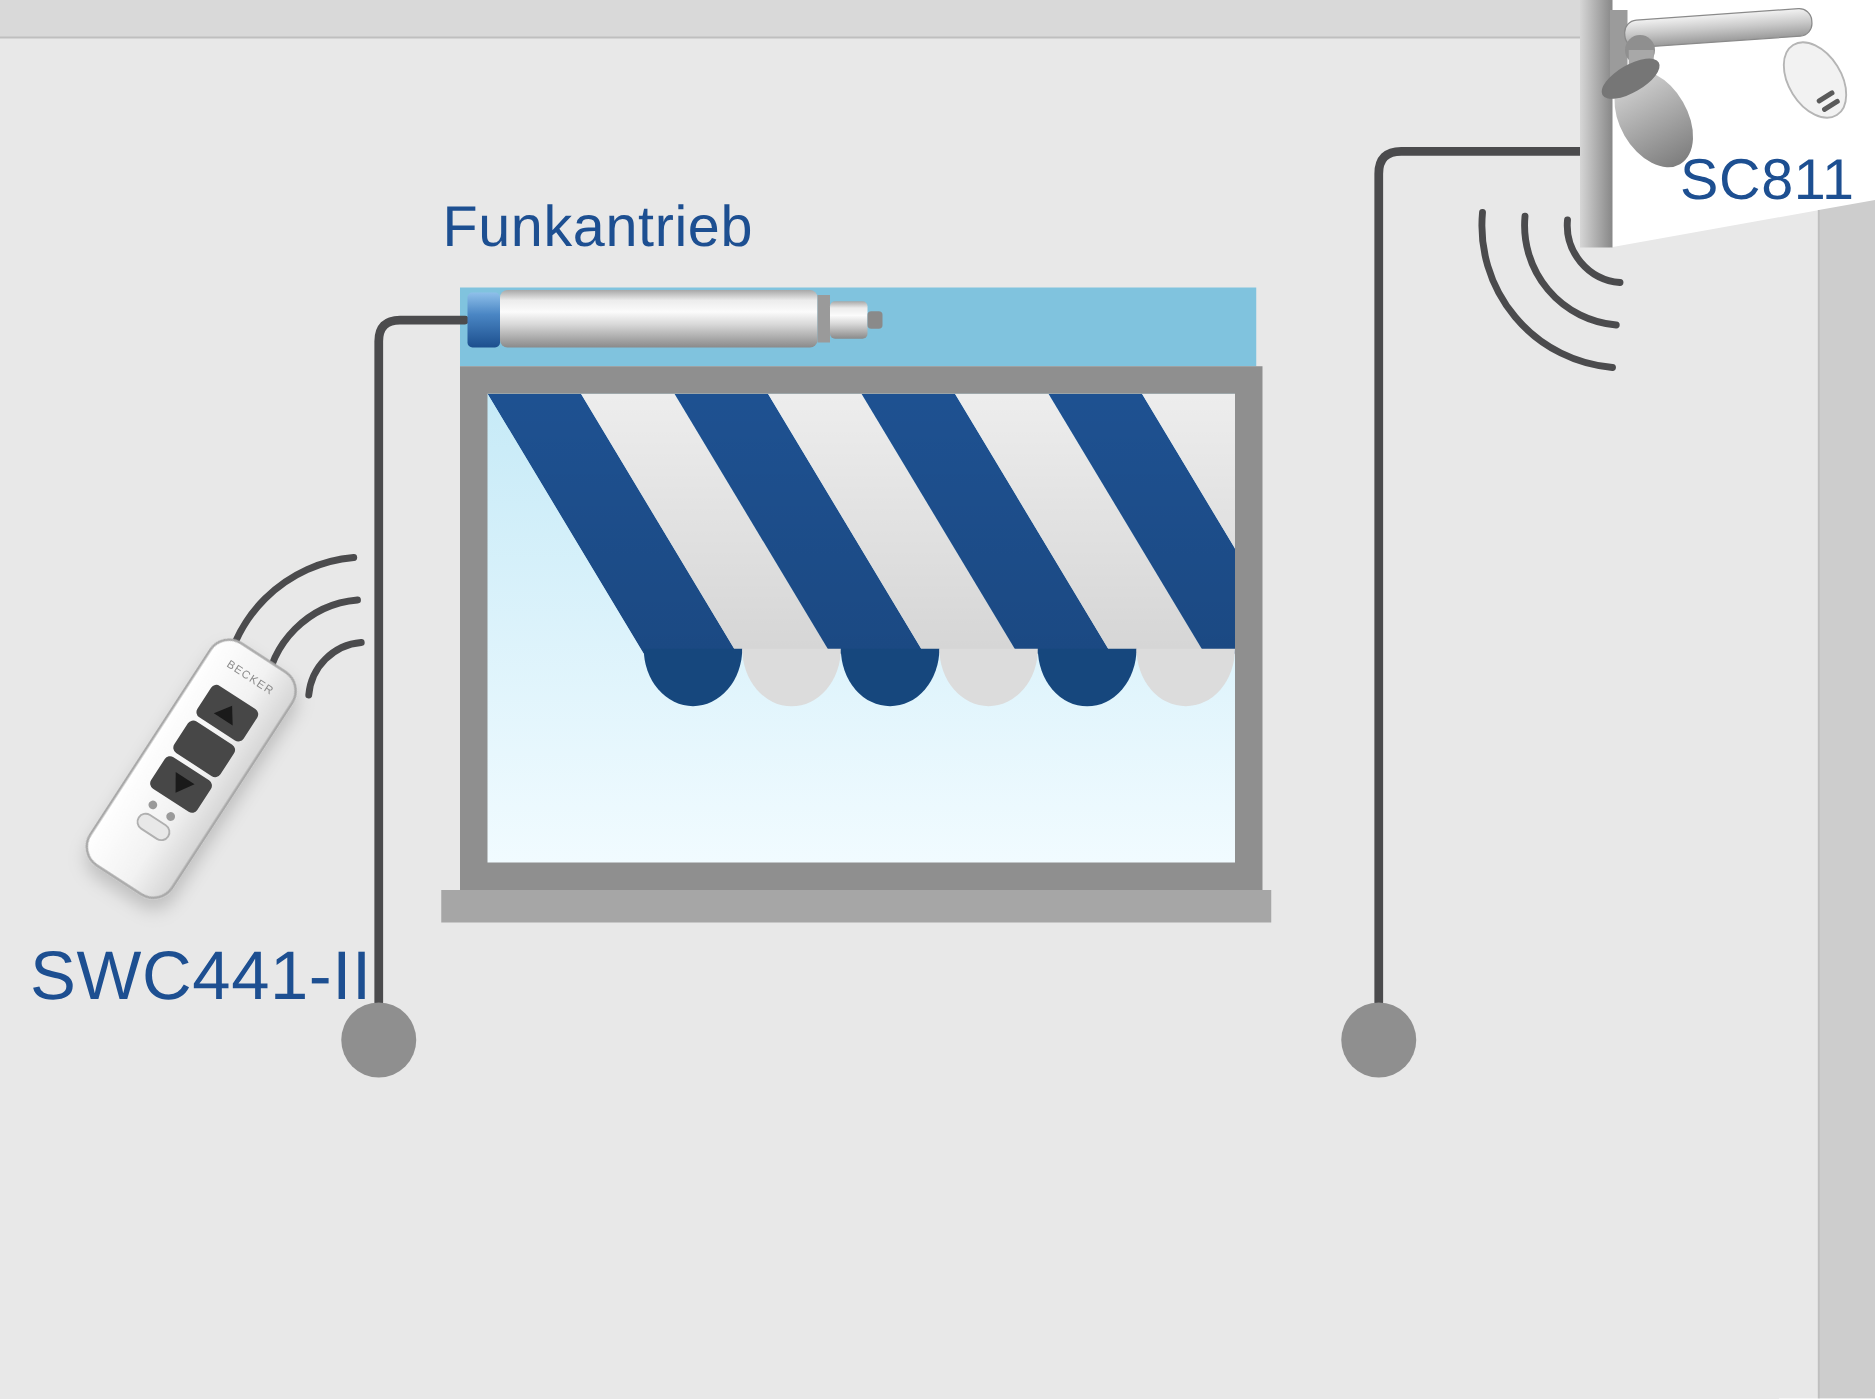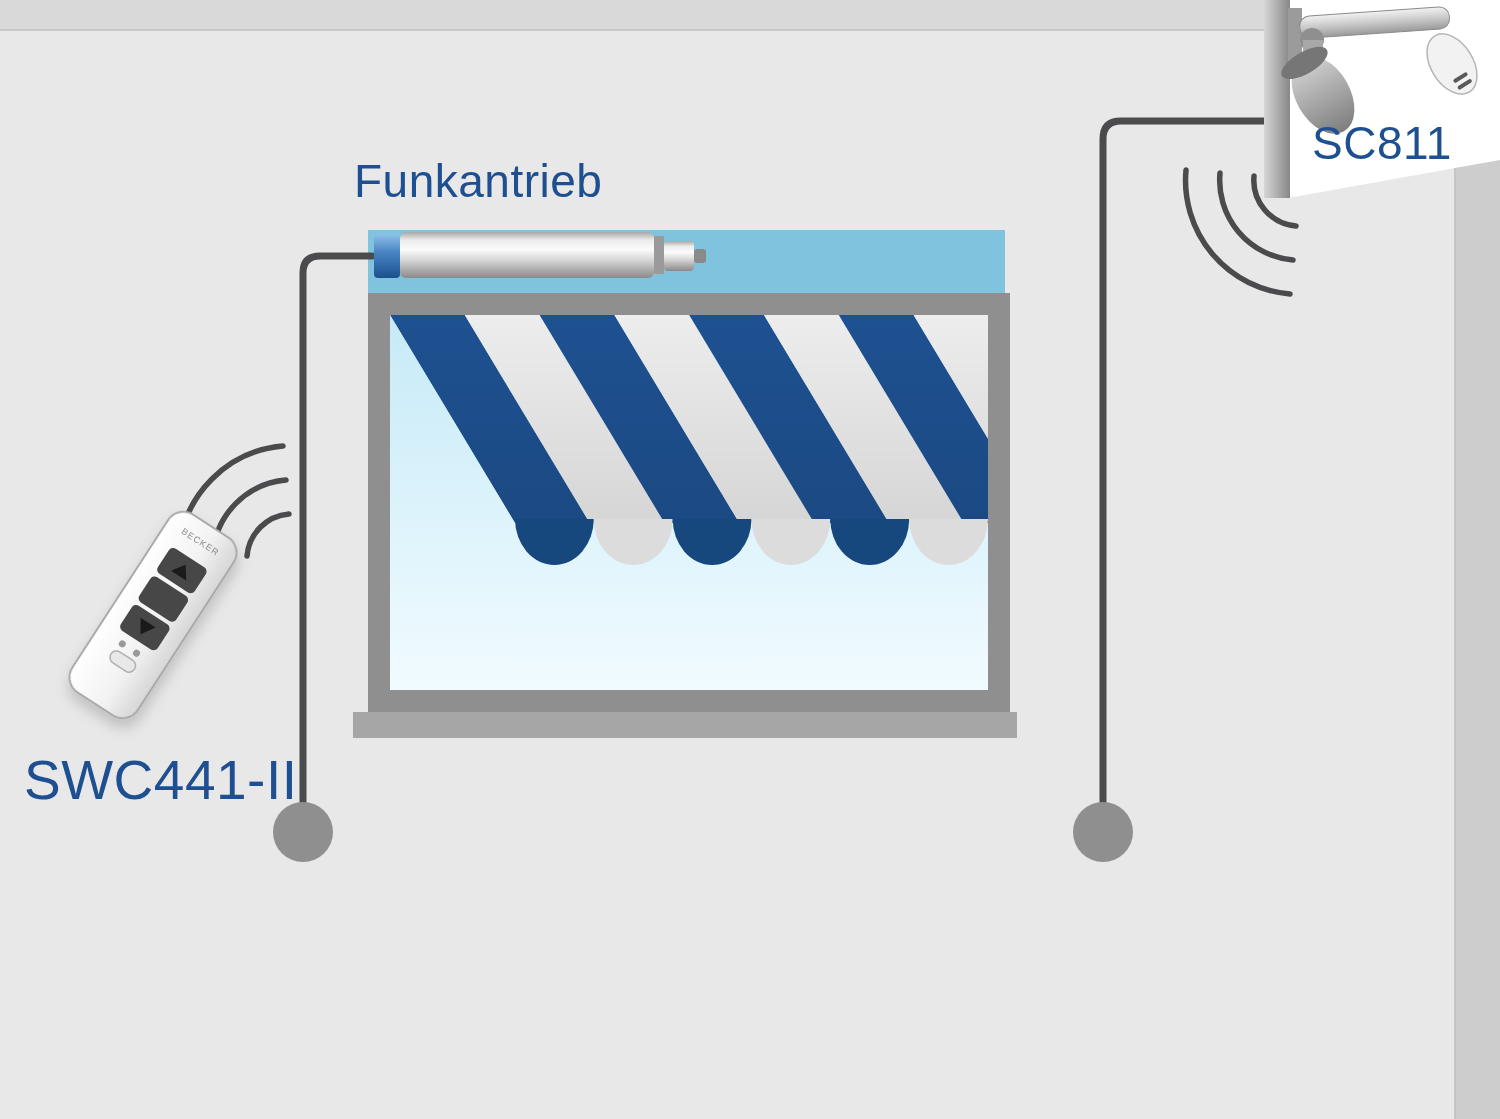--- a/index.html
+++ b/index.html
@@ -2,21 +2,21 @@
 <html style="--label-blue: #1d4f91; --awning-blue: #1e5191; --awning-blue-dark: #16477d; --awning-light: #ededed; --awning-light-dark: #dcdcdc; --band-blue: #80c3de; --glass-top: #c6eaf7; --glass-bottom: #f1fbff; --wall: #e8e8e8; --wall-top: #d9d9d9; --wall-side: #cdcdcd; --frame-gray: #8f8f8f; --sill-gray: #a6a6a6; --cable-gray: #4b4b4d; --node-gray: #8f8f8f;"><head>
 <meta charset="utf-8">
 <style>
   html,body{margin:0;padding:0;background:#ffffff;}
   .scene{position:relative;width:1500px;height:1119px;background:#ffffff;overflow:hidden;
          font-family:"Liberation Sans",sans-serif;}
   .scene svg{position:absolute;left:0;top:0;}
   .label{position:absolute;color:var(--label-blue,#1d4f91);font-size:46px;line-height:1.1;
          letter-spacing:.5px;white-space:nowrap;}
   #motor-label{left:354px;top:156px;text-align:center;}
-  #sensor-label{left:1312px;top:118px;}
+  #sensor-label{left:1344px;top:118px;}
   #remote-label{left:24px;top:750px;font-size:55px;}
   
   .wall{fill:var(--wall,#e8e8e8);}
   .wall-top{fill:var(--wall-top,#d9d9d9);}
   .wall-side{fill:var(--wall-side,#cdcdcd);}
   .sky{fill:#ffffff;}
   .edge{stroke:#bfbfbf;stroke-width:1.5;}
   .band{fill:var(--band-blue,#80c3de);}
   .frame{fill:var(--frame-gray,#8f8f8f);}
   .sill{fill:var(--sill-gray,#a6a6a6);}

